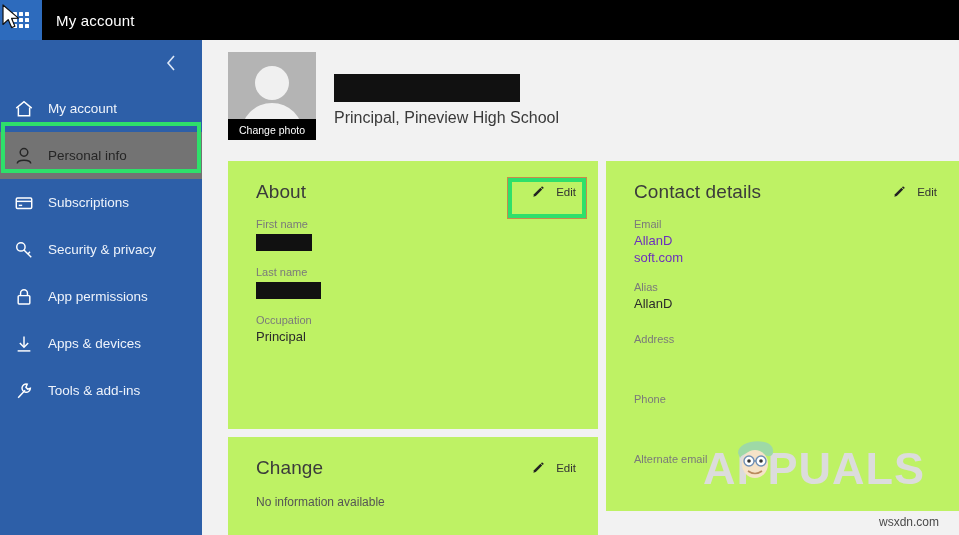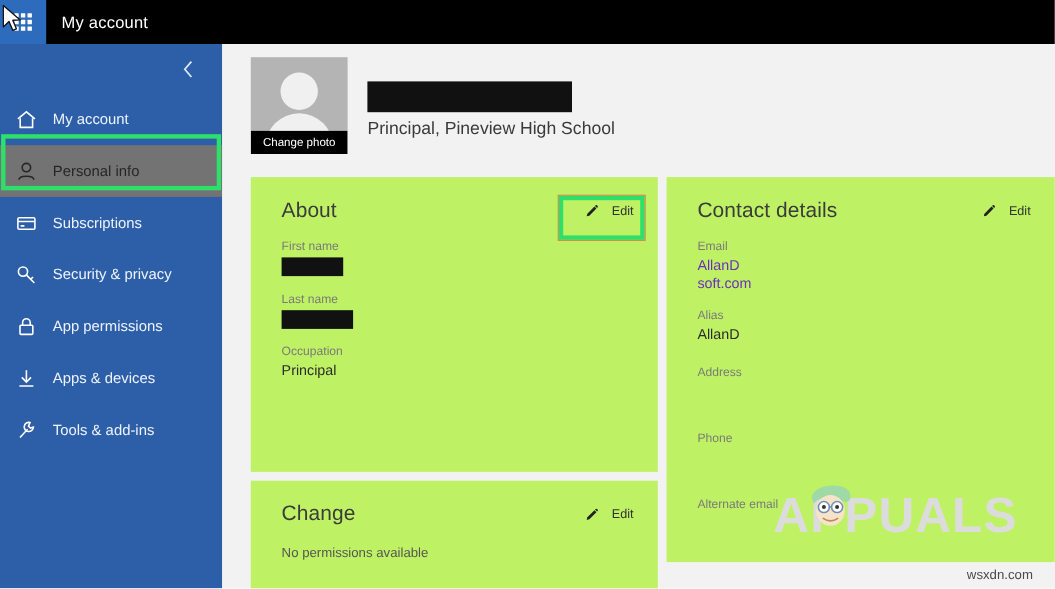--- a/index.html
+++ b/index.html
@@ -399,21 +399,21 @@
       <div class="card-head">
         <span class="card-title">Change</span>
         <span class="edit-btn">
           <svg width="12" height="12" viewBox="0 0 14 14">
             <path d="M1.6 12.4 L2.3 9.6 L9.8 2.1 L11.9 4.2 L4.4 11.7 Z"></path>
             <path d="M10.4 1.5 L12.5 3.6 L13.2 2.9 A1 1 0 0 0 13.2 1.5 L12.5 0.8 A1 1 0 0 0 11.1 0.8 Z"></path>
           </svg>
           <span>Edit</span>
         </span>
       </div>
-      <div class="empty-note">No permissions available</div>
+      <div class="empty-note">No information available</div>
     </div>
 
     <div class="card" id="contact-card">
       <div class="card-head">
         <span class="card-title">Contact details</span>
         <span class="edit-btn">
           <svg width="12" height="12" viewBox="0 0 14 14">
             <path d="M1.6 12.4 L2.3 9.6 L9.8 2.1 L11.9 4.2 L4.4 11.7 Z"></path>
             <path d="M10.4 1.5 L12.5 3.6 L13.2 2.9 A1 1 0 0 0 13.2 1.5 L12.5 0.8 A1 1 0 0 0 11.1 0.8 Z"></path>
           </svg>

